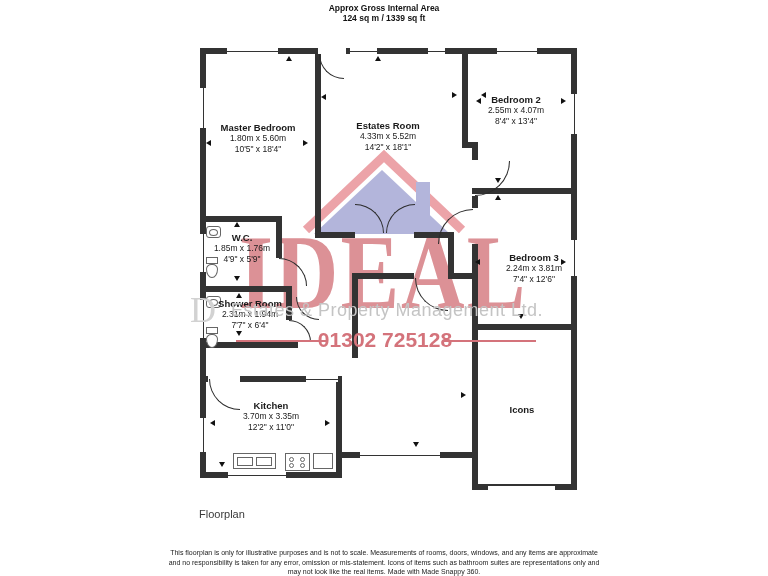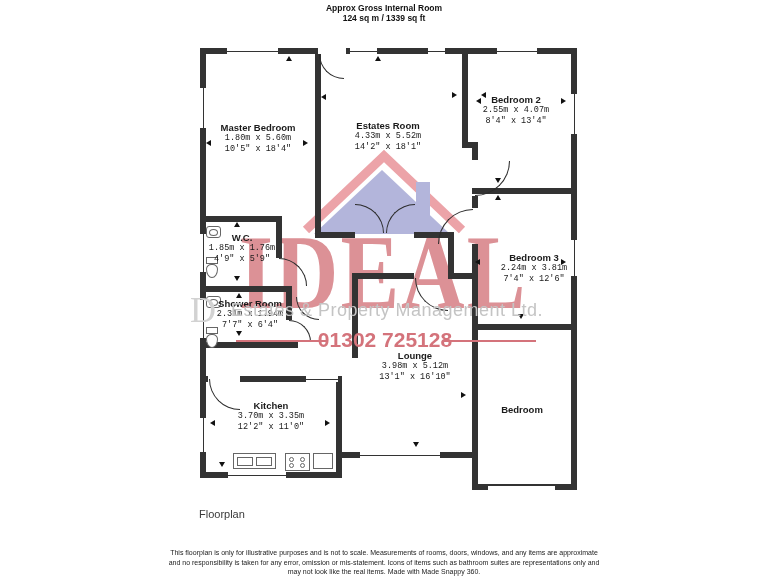--- a/index.html
+++ b/index.html
@@ -39,38 +39,38 @@
   .abr{border-bottom-width:1.3px;border-right-width:1.3px;border-bottom-right-radius:100%;}
   
   .tri{position:absolute;width:0;height:0;z-index:3;}
   .tu{border-left:3px solid transparent;border-right:3px solid transparent;border-bottom:5px solid #111;}
   .td{border-left:3px solid transparent;border-right:3px solid transparent;border-top:5px solid #111;}
   .tl{border-top:3px solid transparent;border-bottom:3px solid transparent;border-right:5px solid #111;}
   .tr{border-top:3px solid transparent;border-bottom:3px solid transparent;border-left:5px solid #111;}
   
   .rl{position:absolute;text-align:center;z-index:3;line-height:11px;}
   .rl .n{font-weight:bold;font-size:9.5px;}
-  .rl .d{font-size:8.5px;font-family:Liberation Mono, monospace;}
+  .rl .d{font-size:8.5px;}
   
   .fx{position:absolute;border:1px solid #666;background:#fff;z-index:2;box-sizing:border-box;}
   .oval{border-radius:50%;}
   .bowl{border-radius:45% 45% 50% 50%/35% 35% 62% 62%;}
   .dot{position:absolute;width:5px;height:5px;border:1px solid #666;border-radius:50%;box-sizing:border-box;background:#fff;}
   
   .caption{position:absolute;left:199px;top:508px;font-size:11px;color:#3a3a3a;z-index:5;}
   .disclaimer{position:absolute;left:74px;top:548px;width:620px;text-align:center;
               font-size:7px;line-height:9.5px;color:#222;z-index:5;}
 </style>
 </head>
 <body>
 
 <div class="page">
 
   <div class="title">
-    <div>Approx Gross Internal Room</div>
+    <div>Approx Gross Internal Area</div>
     <div>124 sq m / 1339 sq ft</div>
   </div>
 
   <div class="wm-under">
     <svg class="abs" style="left:296px;top:146px" width="180" height="98" viewBox="0 0 180 98">
       <path d="M10,84 L88,10 L166,84" fill="none" stroke="#eca3a8" stroke-width="9"></path>
       <polygon points="18,88 86,24 154,88" fill="#b3b5db"></polygon>
       <rect x="120" y="36" width="14" height="36" fill="#b3b5db"></rect>
     </svg>
     <div class="ideal" style="color:#dc9196">IDEAL</div>
@@ -215,32 +215,27 @@
   <div class="rl" style="left:206px;top:232px;width:72px">
     <div class="n">W.C.</div>
     <div class="d">1.85m x 1.76m</div>
     <div class="d">4'9" x 5'9"</div>
   </div>
   <div class="rl" style="left:202px;top:298px;width:96px">
     <div class="n">Shower Room</div>
     <div class="d">2.31m x 1.94m</div>
     <div class="d">7'7" x 6'4"</div>
   </div>
-  <div class="rl" style="left:356px;top:350px;width:118px">
-    <div class="n">Lounge</div>
-    <div class="d">3.98m x 5.12m</div>
-    <div class="d">13'1" x 16'10"</div>
-  </div>
   <div class="rl" style="left:212px;top:400px;width:118px">
     <div class="n">Kitchen</div>
     <div class="d">3.70m x 3.35m</div>
     <div class="d">12'2" x 11'0"</div>
   </div>
   <div class="rl" style="left:470px;top:404px;width:104px">
-    <div class="n">Bedroom</div>
+    <div class="n">Icons</div>
   </div>
 
   <div class="wm-over">
     <div class="bigD" style="color:#d2d2d2">D</div>
     <div class="estates" style="color:#c4c4c4">Estates &amp; Property Management Ltd.</div>
     <div class="phline" style="left:236px;top:340px;width:92px;background:#d4737b"></div>
     <div class="phone" style="color:#d4737b">01302 725128</div>
     <div class="phline" style="left:444px;top:340px;width:92px;background:#d4737b"></div>
   </div>
 

